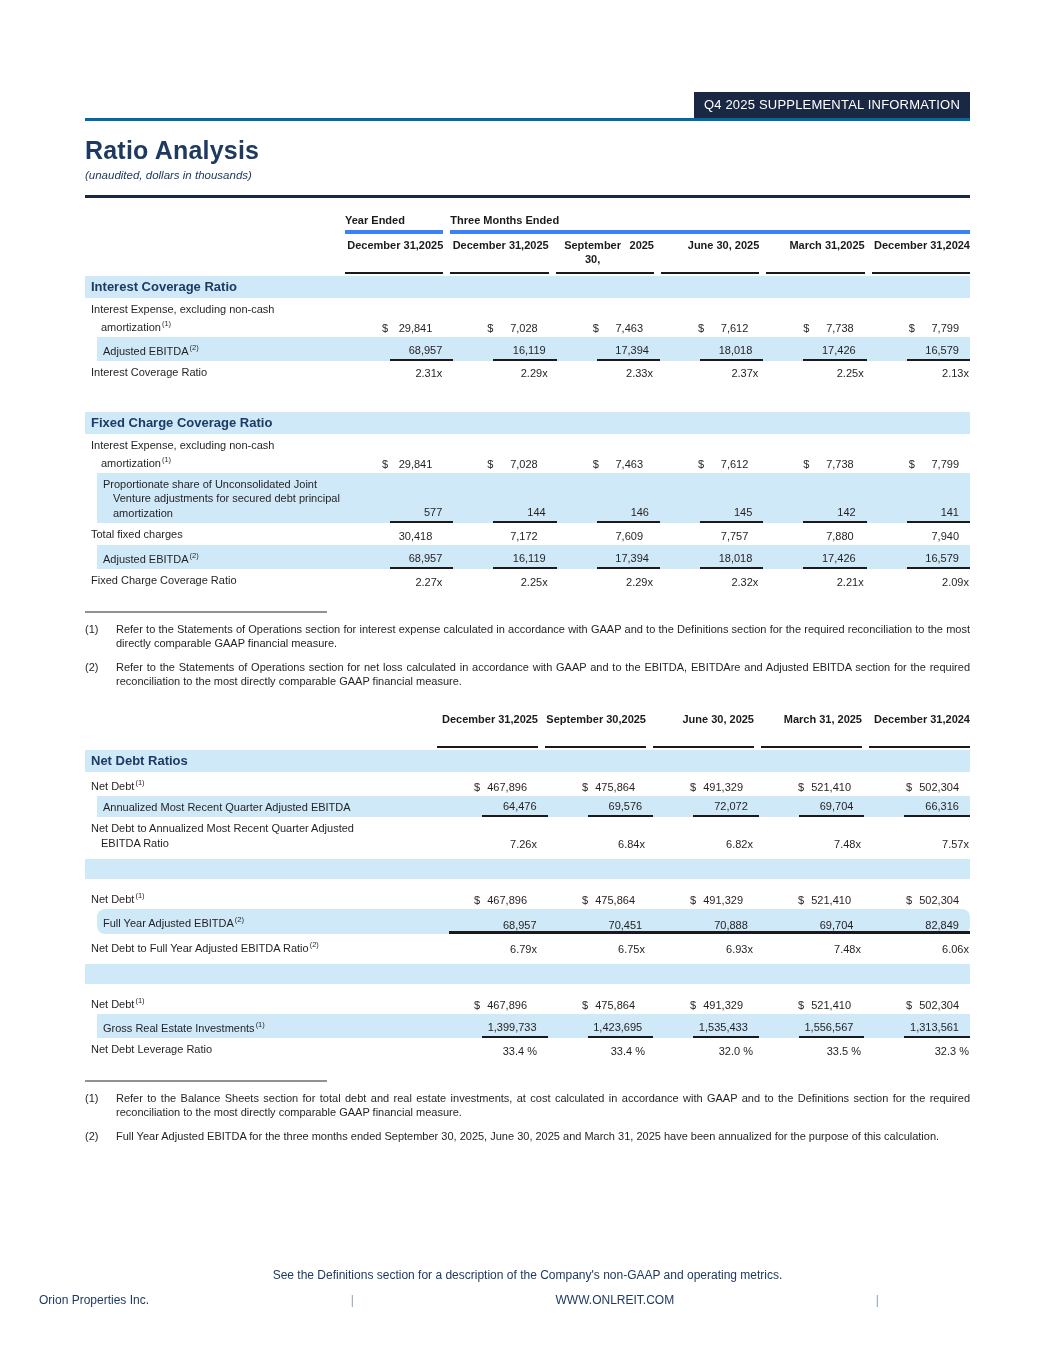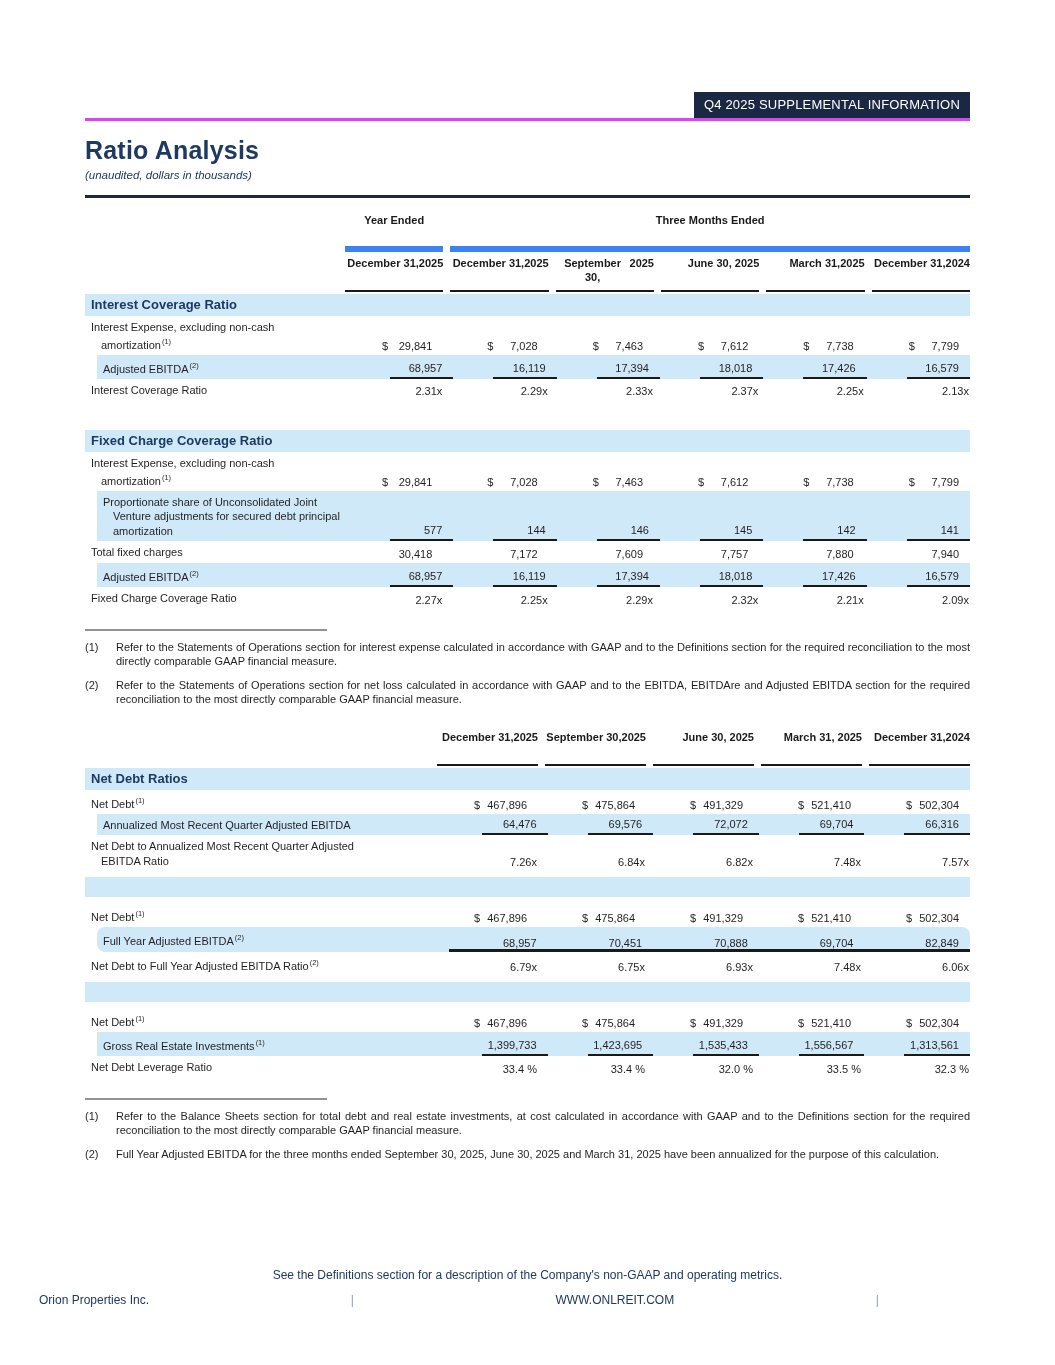--- a/index.html
+++ b/index.html
@@ -4,37 +4,37 @@
 <style>
   html,body { margin:0; padding:0; background:#fff; }
   .page {
     position:relative; width:1055px; height:1365px; background:#ffffff;
     font-family:"Liberation Sans", sans-serif; color:#231f20; overflow:hidden;
   }
   .content { position:absolute; left:85px; top:0; width:885px; }
 
   
   .topbar { margin-top:92px; display:flex; justify-content:flex-end; align-items:flex-end;
-            border-bottom:3px solid #d946ef; }
+            border-bottom:3px solid #0369a1; }
   .badge { background:#1a2844; color:#ffffff; font-size:13px; height:26px; line-height:26px;
            padding:0 10px; letter-spacing:0.2px; white-space:nowrap; }
   .title { margin-top:15px; font-size:25px; font-weight:bold; color:#1f3a60; letter-spacing:0.2px; }
   .subtitle { margin-top:4px; font-size:11.5px; font-style:italic; color:#1f3a60; }
   .rule { margin-top:14px; height:3px; background:#1a2844; }
 
   
   .tbl { font-size:11px; }
   .t1 { margin-top:16px; }
   .t2 { margin-top:24px; }
   .trow, .hrow { display:grid; column-gap:7px; align-items:end; }
   .t1 .trow, .t1 .hrow { grid-template-columns:253px repeat(6, 1fr); }
   .t2 .trow, .t2 .hrow { grid-template-columns:345px repeat(5, 1fr); }
 
-  .ghead { text-align:center; font-weight:bold; color:#1a1a1a; padding-bottom:19px;
-           border-bottom:6px solid #3b82f6; line-height:13px; }
+  .ghead { text-align:left; font-weight:bold; color:#1a1a1a; padding-bottom:3px;
+           border-bottom:4px solid #3b82f6; line-height:13px; }
   .span5 { grid-column:3 / 8; }
   .dates { margin-top:5px; }
   .dhead { display:flex; flex-direction:row; justify-content:flex-end; text-align:center;
            font-weight:bold; color:#1a1a1a; line-height:13.5px; min-height:30px;
            padding-bottom:3px; border-bottom:2.5px solid #1a1a1a; }
 
   .sect { margin-top:2px; background:#cfe9f8; color:#1c3a63; font-weight:bold; font-size:13px;
           height:22px; line-height:22px; padding-left:6px; }
   .gap28 { height:28px; }
 

